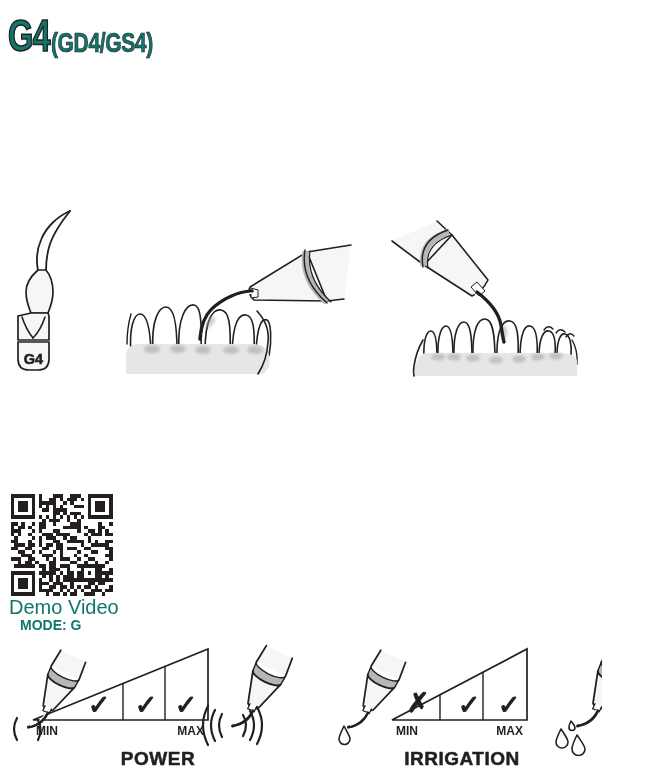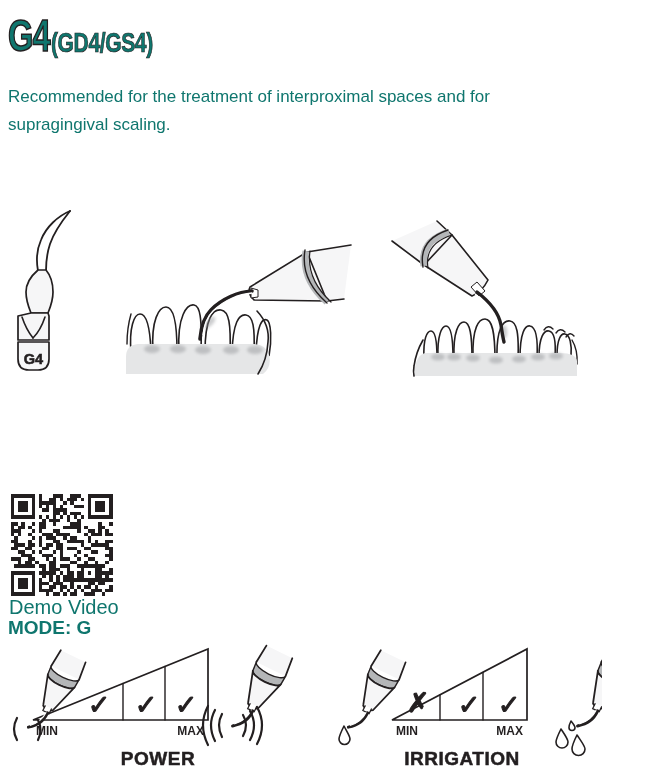--- a/index.html
+++ b/index.html
@@ -7,21 +7,21 @@
         font-family:"Liberation Sans","DejaVu Sans",sans-serif;color:#0f766e;margin-top:8px;}
   .title-row{position:absolute;left:8px;top:6px;display:flex;align-items:flex-end;}
   .model{font-size:44px;font-weight:700;line-height:44px;letter-spacing:-1px;
          transform:scaleX(.74);transform-origin:left bottom;display:inline-block;
          -webkit-text-stroke:1.6px #231f20;}
   .variants{font-size:27px;font-weight:700;line-height:30px;margin-left:-14px;
             transform:scaleX(.78);transform-origin:left bottom;display:inline-block;
             -webkit-text-stroke:.7px #231f20;letter-spacing:-.5px;}
   .desc{position:absolute;left:8px;top:58px;width:560px;font-size:17px;line-height:28px;}
   .caption{position:absolute;left:9px;top:588px;font-size:20px;}
-  .mode{position:absolute;left:8px;top:609px;font-size:19px;font-weight:700;}
+  .mode{position:absolute;left:20px;top:609px;font-size:14px;font-weight:700;}
   svg{position:absolute;overflow:visible;}
   svg text{font-family:"Liberation Sans","DejaVu Sans",sans-serif;fill:#231f20;}
   .ink{stroke:#231f20;fill:none;stroke-linecap:round;stroke-linejoin:round;}
   .fillw{fill:#f6f6f7;}
   .tooth{fill:#ffffff;stroke:#231f20;stroke-width:1.6;stroke-linejoin:round;}
   .shadow{fill:#8f9194;opacity:.45;filter:url(#soft);}
   .marktxt{font-size:27px;font-weight:700;stroke:#231f20;stroke-width:1.1;fill:#231f20;text-anchor:middle;}
   .mmtxt{font-size:12px;font-weight:700;}
   .gtitle{font-size:19px;font-weight:700;text-anchor:middle;stroke:#231f20;stroke-width:.5;letter-spacing:.5px;}
 </style>
@@ -45,21 +45,20 @@
         <path d="M0.2,2 C0.2,9 -2,13.5 -7.5,18.5" stroke="#fff" stroke-width="1" fill="none"></path>
       </g>
     </defs>
   </svg>
 
   <div class="title-row">
     <span class="model">G4</span>
     <span class="variants">(GD4/GS4)</span>
   </div>
 
-  <p class="desc">Recommended for the treatment of interproximal spaces and for supragingival scaling.</p>
 
   <svg style="left:8px;top:198px" width="100" height="172" viewBox="8 198 100 172">
     <g>
       <path class="ink" stroke-width="1.8" d="M70,203 C58,208 46,219 41,232 C37,241 36,252 38,263"></path>
       <path class="ink" stroke-width="1.8" d="M70,203 C62,213 54,224 50,236 C47,245 46,255 46,263"></path>
       <path class="fillw ink" stroke-width="1.7" d="M38,262 L46,262 C51,268 53,275 53,284 C53,293 50,300 48,305 L31,305 C29,300 26,293 26,284 C26,275 31,268 38,262 Z"></path>
       <path class="fillw ink" stroke-width="1.7" d="M31,305 L18,308 L18,332 L49,332 L49,308 L48,305 Z"></path>
       <path class="ink" stroke-width="1.6" d="M22,309 C25,318 29,325 33,330"></path>
       <path class="ink" stroke-width="1.6" d="M45,309 C42,318 38,325 33,330"></path>
       <path class="fillw ink" stroke-width="1.7" d="M18,334 L18,351 Q18,362 29,362 L38,362 Q49,362 49,351 L49,334 Z"></path>

